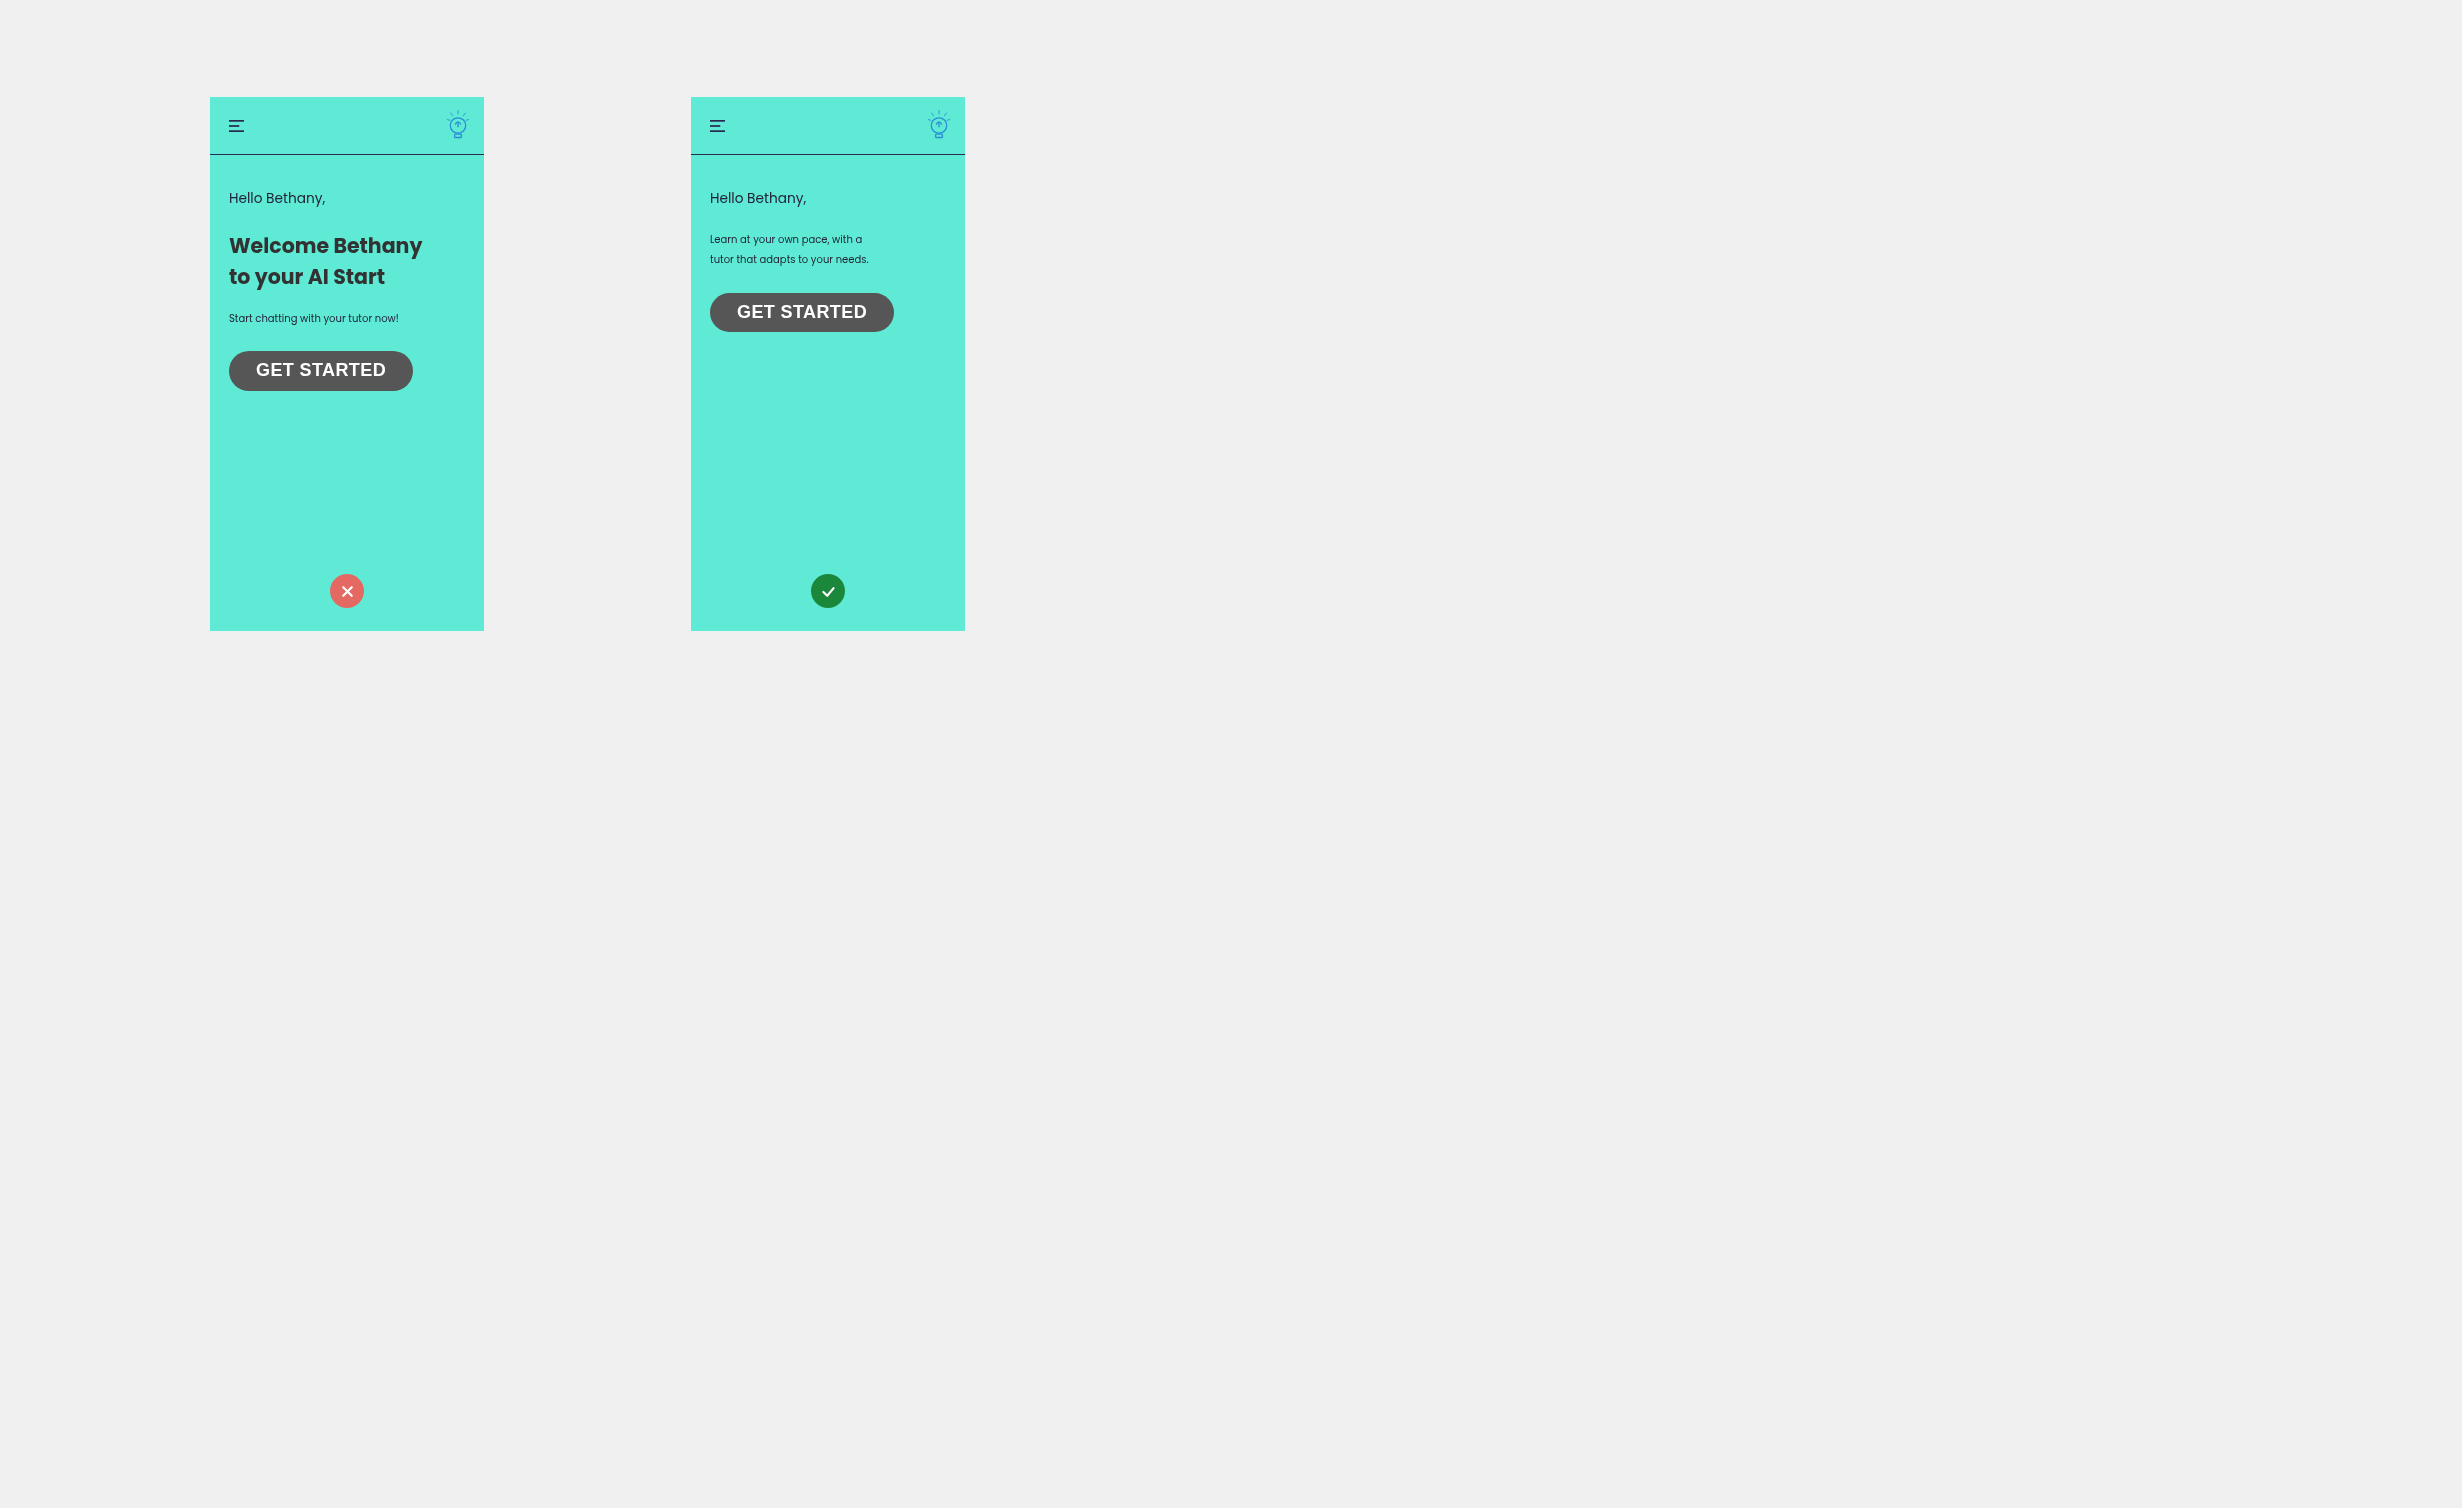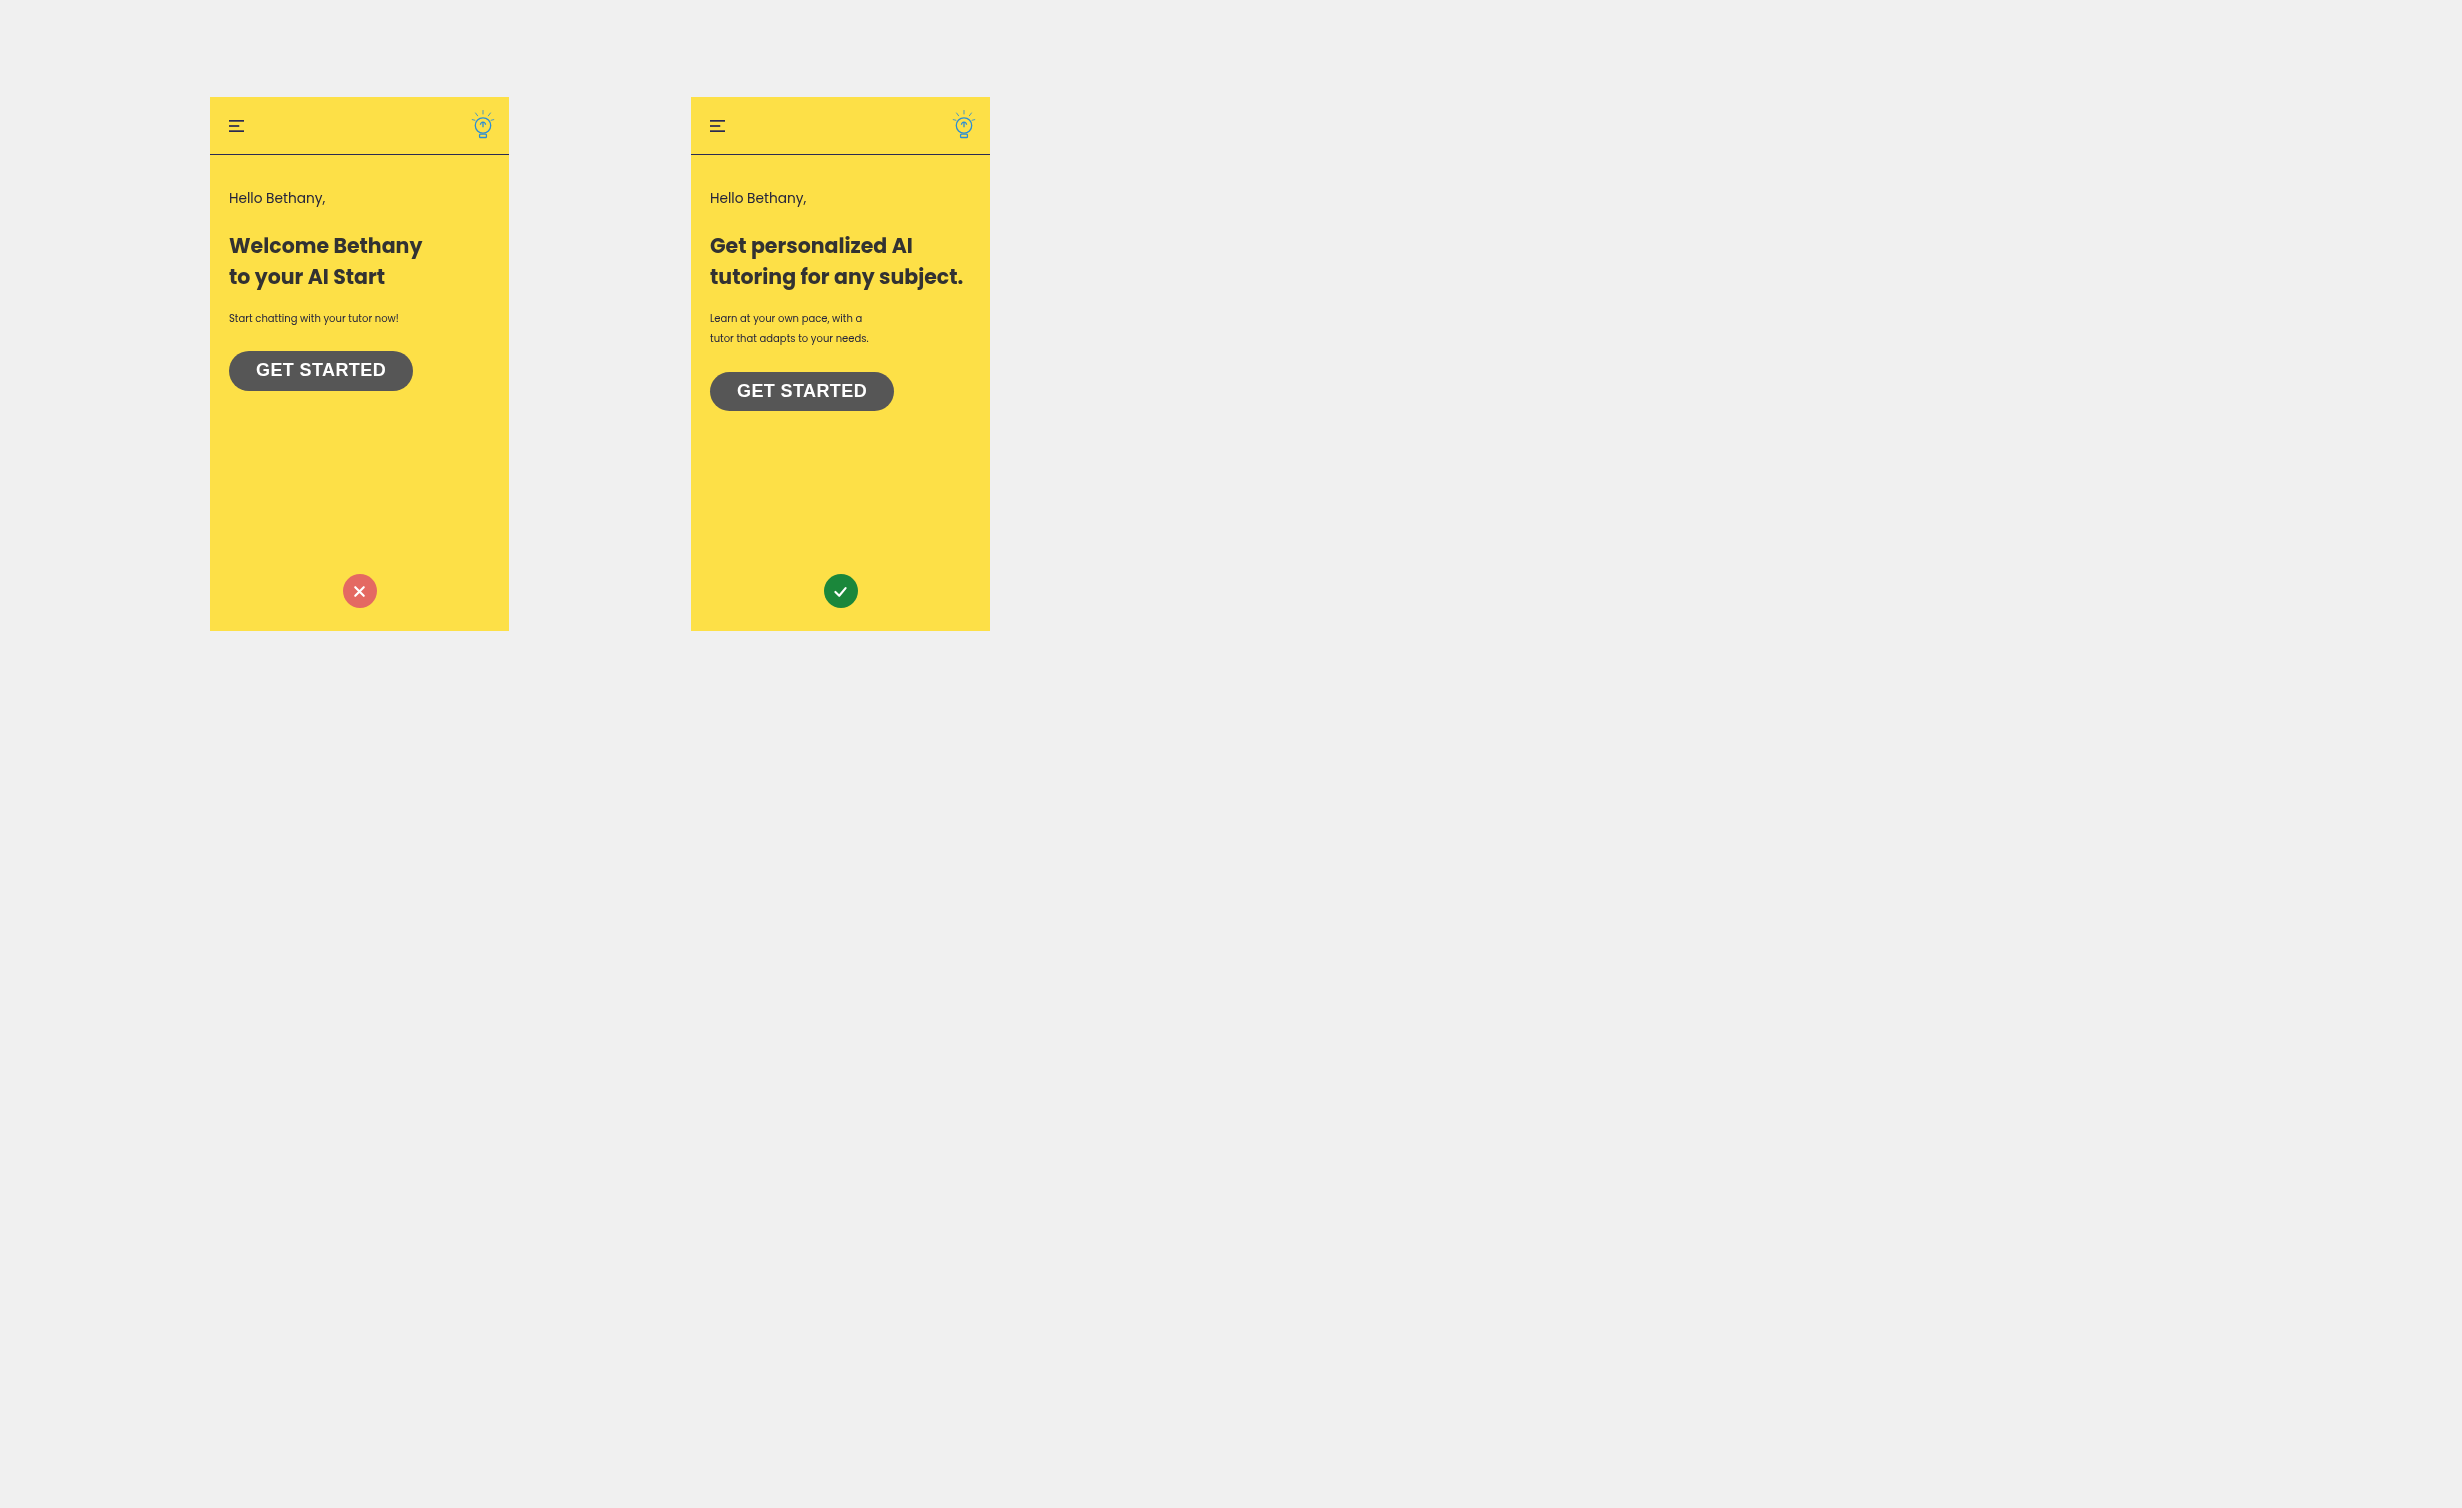--- a/index.html
+++ b/index.html
@@ -6,23 +6,23 @@
     body {
       background:#f0f0f0;
       width:1231px;
       height:754px;
       font-family:"Poppins","Segoe UI",Helvetica,Arial,sans-serif;
       position:relative;
       color:#23233c;
     }
     .phone {
       position:absolute;
-      width:299px;
+      width:274px;
       height:534px;
-      background:#fde047;
+      background:#5eead4;
       top:97px;
     }
     .phone.left  { left:210px; }
     .phone.right { left:691px; }
     .topbar {
       height:58px;
       display:flex;
       align-items:center;
       justify-content:space-between;
       padding:0 13.7px 0 19px;
@@ -141,24 +141,20 @@
           <line x1="27" y1="11" x2="23" y2="12"></line>
         </g>
         <circle cx="14" cy="18" r="9" fill="none" stroke="#2a8dd6" stroke-width="1.5"></circle>
         <path d="M14 14 c-2 0-3 2-3 3 M14 14 c2 0 3 2 3 3 M14 14 v6" stroke="#2a8dd6" stroke-width="1.5" fill="none"></path>
         <rect x="10" y="28" width="8" height="4" rx="1" fill="none" stroke="#2a8dd6" stroke-width="1.5"></rect>
       </svg>
     </span>
   </div>
   <div class="body">
     <p class="greeting">Hello Bethany,</p>
-    <h1 class="heading">
-      <span>Get personalized AI</span><br>
-      <span>tutoring for any subject.</span>
-    </h1>
     <p class="subtext">
       <span>Learn at your own pace,  with a</span><br>
       <span>tutor that adapts to your needs.</span>
     </p>
     <button class="cta">GET STARTED</button>
   </div>
   <div class="status good">
     <svg viewBox="0 0 20 20">
         <path d="M4 10.5 L8.5 15 L16 6" stroke="#ffffff" stroke-width="2.5" fill="none" stroke-linecap="round" stroke-linejoin="round"></path>
       </svg>

